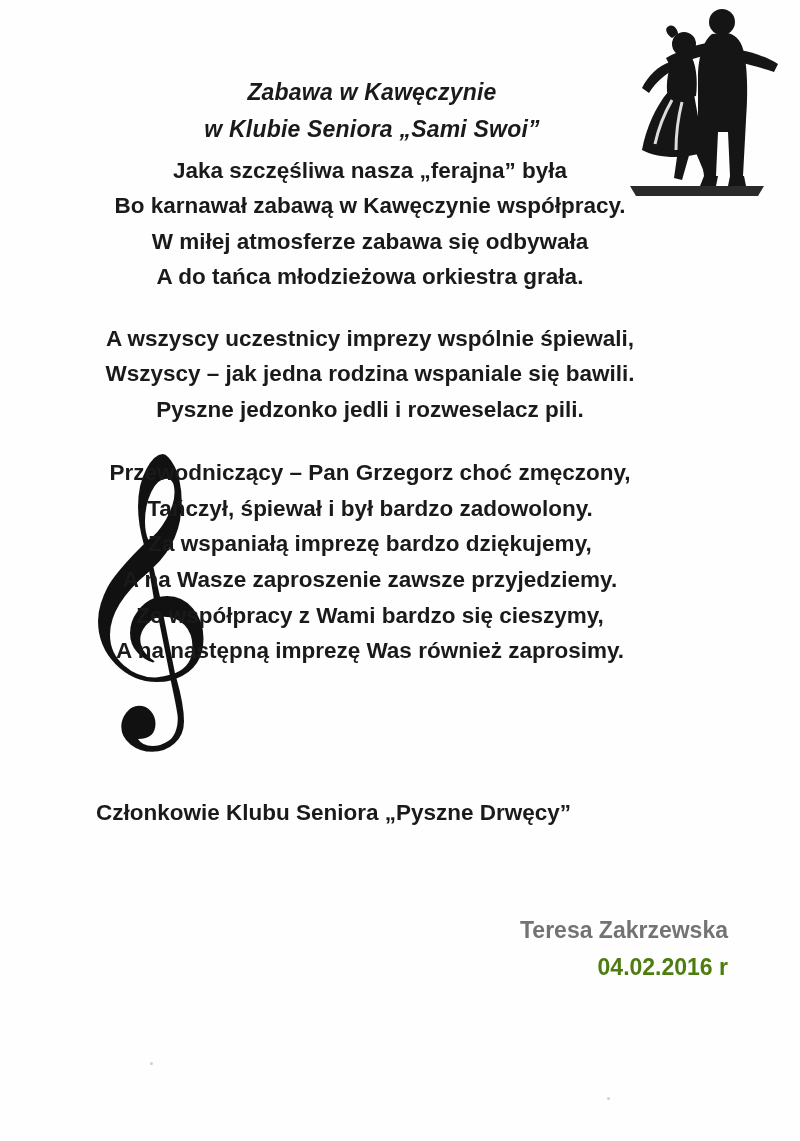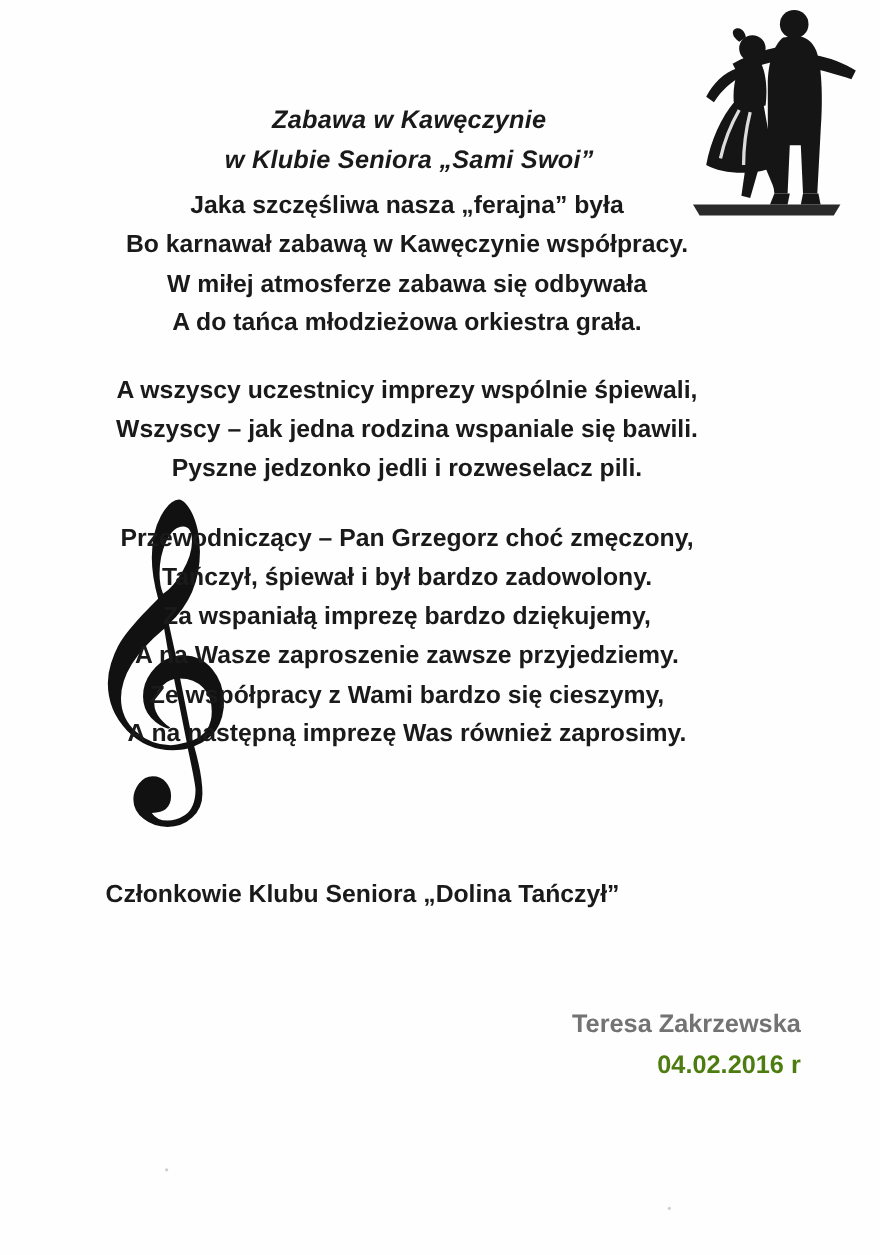--- a/index.html
+++ b/index.html
@@ -49,21 +49,21 @@
     margin-top: -52px;
     margin-left: 6px;
   }
 
   
   .content {
     position: absolute;
     left: 0;
     right: 16px;
     top: 0;
-    padding: 16px 40px;
+    padding: 0 40px;
   }
 
   .title {
     text-align: center;
     font-weight: bold;
     font-style: italic;
     font-size: 23px;
     line-height: 1.62;
     margin-top: 74px;
     letter-spacing: 0.2px;
@@ -184,21 +184,21 @@
       <span class="l">Przewodniczący – Pan Grzegorz choć zmęczony,</span>
       <span class="l">Tańczył, śpiewał i był bardzo zadowolony.</span>
       <span class="l">Za wspaniałą imprezę bardzo dziękujemy,</span>
       <span class="l">A na Wasze zaproszenie zawsze  przyjedziemy.</span>
       <span class="l">Ze współpracy z Wami bardzo się cieszymy,</span>
       <span class="l">A na następną imprezę Was również zaprosimy.</span>
     </div>
 
   </div>
 
-  <div class="signature-group">Członkowie Klubu Seniora „Dolina Tańczył”</div>
+  <div class="signature-group">Członkowie Klubu Seniora „Pyszne Drwęcy”</div>
 
   <div class="author-block">
     <span class="author-name">Teresa Zakrzewska</span>
     <span class="author-date">04.02.2016 r</span>
   </div>
 
   <div class="speck" style="left:150px; top:1062px;"></div>
   <div class="speck" style="left:607px; top:1097px;"></div>
 
 </div>

